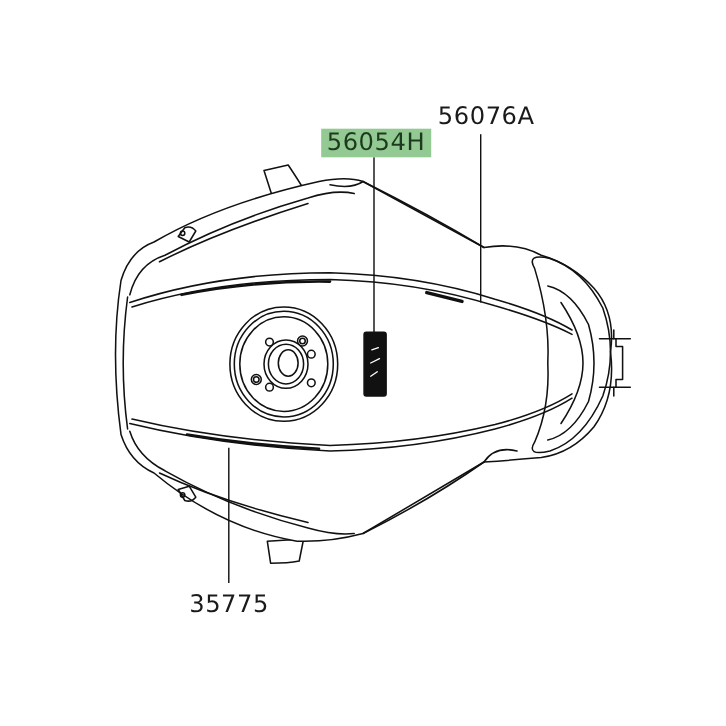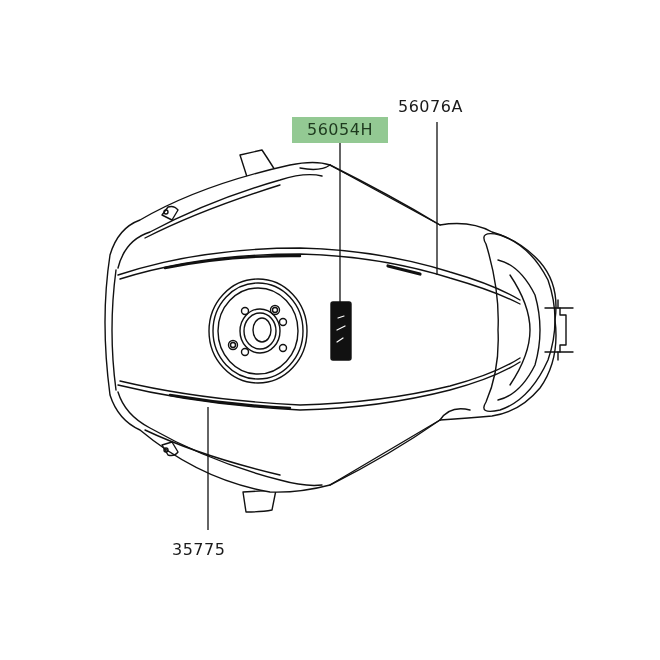--- a/index.html
+++ b/index.html
@@ -1,19 +1,19 @@
 <!DOCTYPE html>
 <html><head>
   <meta charset="utf-8">
   <style>
     html, body { margin: 0; padding: 0; background: #ffffff; }
     body { width: 660px; height: 660px; position: relative; overflow: hidden; font-family: "DejaVu Sans", sans-serif; }
     #diagram { position: absolute; left: 0; top: 0; width: 660px; height: 660px; }
-    .label { position: absolute; font-family: "DejaVu Sans", sans-serif; font-size: 16px; color: #1a1a1a; letter-spacing: 0.5px; line-height: 24px; }
-    .label.highlight { background: #93c993; padding: 1px 15px; color: #1e3a1e; }
+    .label { position: absolute; font-family: "DejaVu Sans", sans-serif; font-size: 22px; color: #1a1a1a; letter-spacing: 0.5px; line-height: 24px; }
+    .label.highlight { background: #93c993; padding: 1px 5px; color: #1e3a1e; }
     svg path, svg line, svg circle, svg ellipse, svg rect, svg polyline { vector-effect: non-scaling-stroke; }
   </style>
 </head>
 <body>
 
 <svg id="diagram" viewBox="0 0 660 660" xmlns="http://www.w3.org/2000/svg">
   <g fill="none" stroke="#111" stroke-width="1.4" stroke-linecap="round" stroke-linejoin="round">
 
     <path d="M240 155 L262 150 Q272 165 276 172 L248 180 Z" fill="#fff"></path>
 

